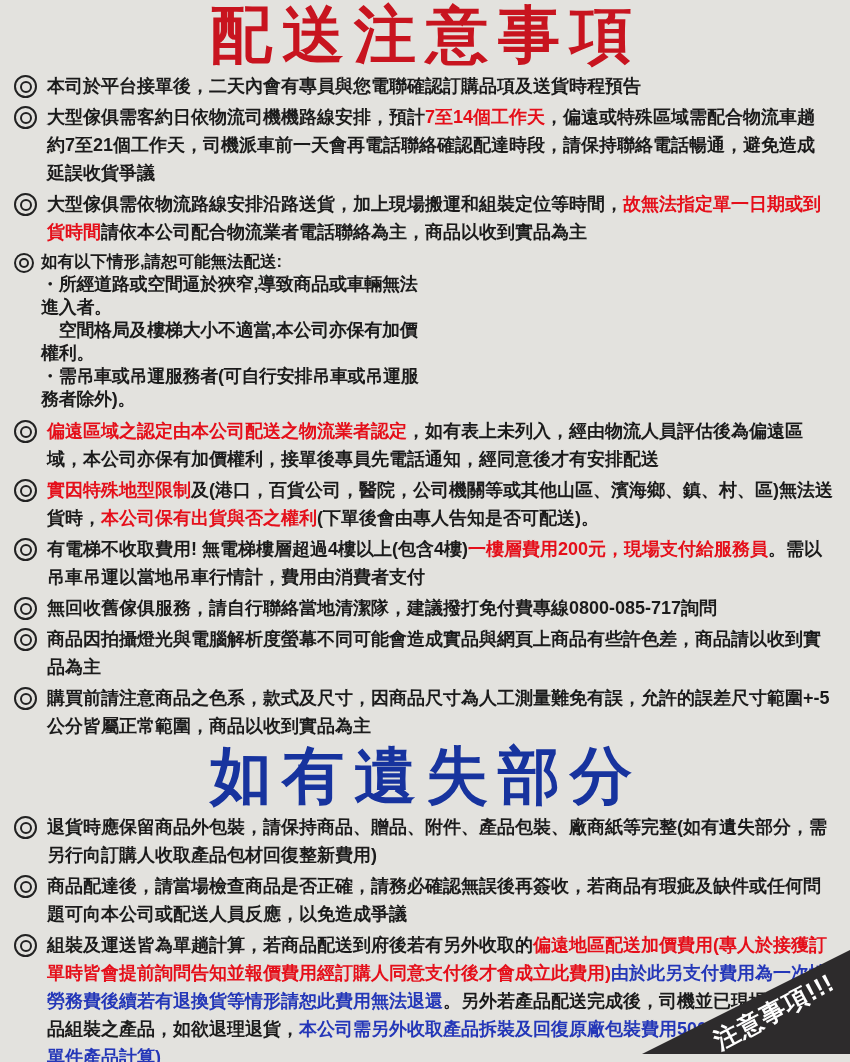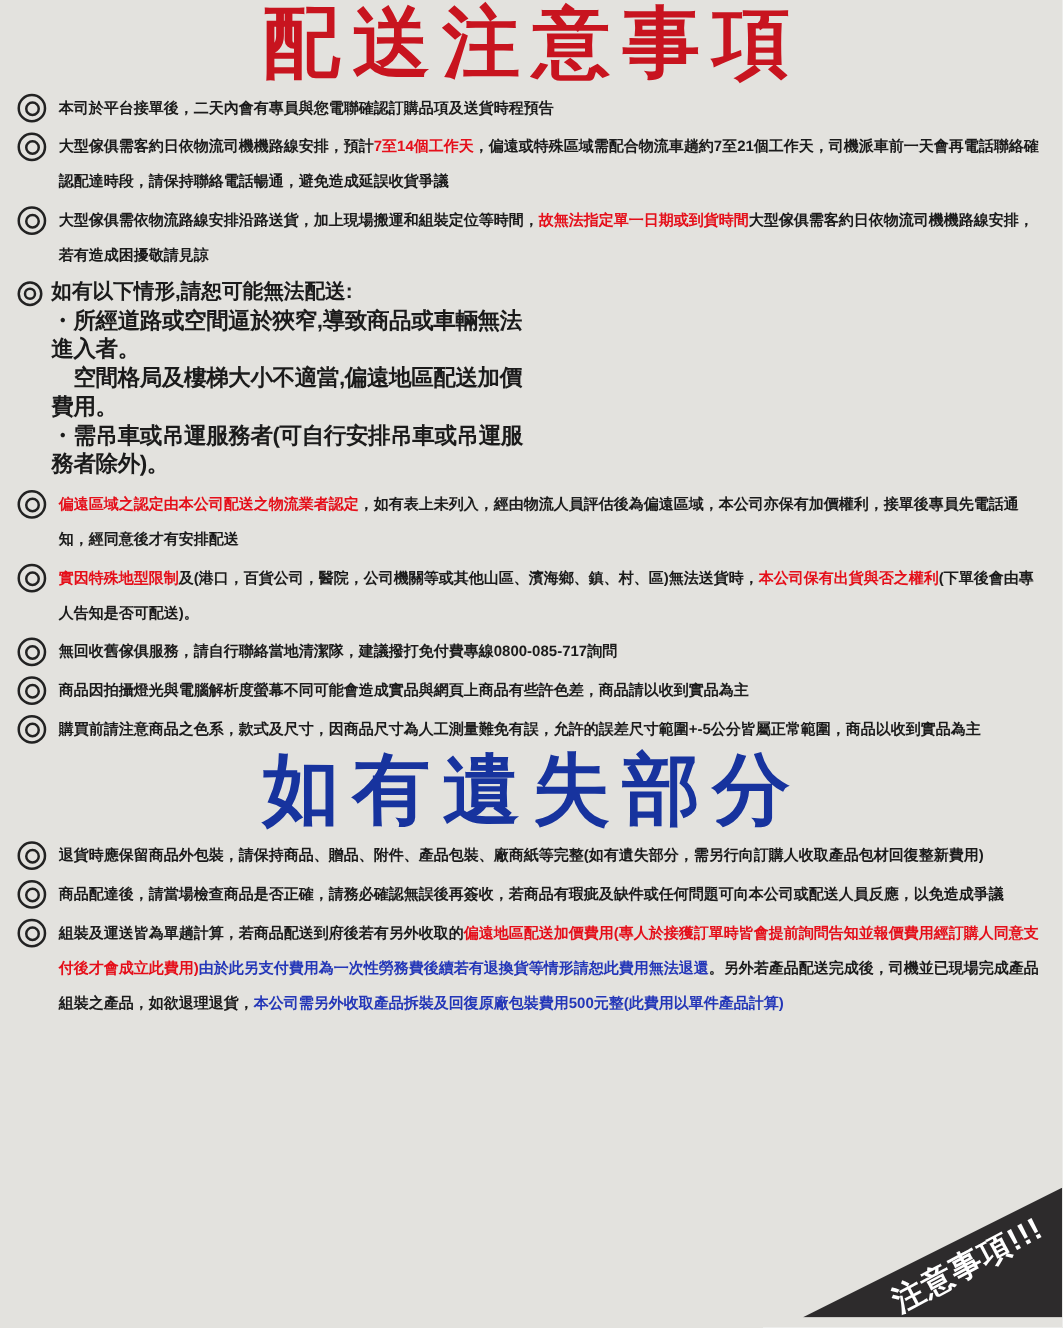--- a/index.html
+++ b/index.html
@@ -24,21 +24,21 @@
   }
   .big-title.red{color:var(--title-red,#c8141f);}
   .big-title.blue{color:var(--title-blue,#17339e);}
   .item{
     display:flex;
     gap:10px;
     margin-bottom:3px;
     align-items:flex-start;
   }
   .item-text{
-    font-size:12px;
+    font-size:18px;
     line-height:28px;
     max-width:786px;
   }
   .seg.k{color:var(--black,#1b1b1b);}
   .seg.r{color:var(--red,#e50f1a);}
   .seg.b{color:var(--blue,#2437b8);}
   .bullet{
     flex:0 0 auto;
     width:23px;height:23px;
     border:2.5px solid #222;
@@ -101,40 +101,44 @@
       <div class="item">
         <span class="bullet"></span>
         <div class="item-text"><span class="seg k">本司於平台接單後，二天內會有專員與您電聯確認訂購品項及送貨時程預告</span></div>
       </div>
       <div class="item">
         <span class="bullet"></span>
         <div class="item-text"><span class="seg k">大型傢俱需客約日依物流司機機路線安排，預計</span><span class="seg r">7至14個工作天</span><span class="seg k">，偏遠或特殊區域需配合物流車趟約7至21個工作天，司機派車前一天會再電話聯絡確認配達時段，請保持聯絡電話暢通，避免造成延誤收貨爭議</span></div>
       </div>
       <div class="item">
         <span class="bullet"></span>
-        <div class="item-text"><span class="seg k">大型傢俱需依物流路線安排沿路送貨，加上現場搬運和組裝定位等時間，</span><span class="seg r">故無法指定單一日期或到貨時間</span><span class="seg k">大型傢俱需客約日依物流司機機路線安排，若有造成困擾敬請見諒</span></div>
+        <div class="item-text"><span class="seg k">大型傢俱需依物流路線安排沿路送貨，加上現場搬運和組裝定位等時間，</span><span class="seg r">故無法指定單一日期或到貨時間</span><span class="seg k">請依本公司配合物流業者電話聯絡為主，商品以收到實品為主</span></div>
       </div>
       <div class="cols">
         <div class="col right">
           <div class="col-head">
             <span class="bullet small"></span>
             <span class="seg k">如有以下情形,請恕可能無法配送:</span>
           </div>
           <div class="col-line">・所經道路或空間逼於狹窄,導致商品或車輛無法進入者。</div>
-          <div class="col-line">　空間格局及樓梯大小不適當,偏遠地區配送加價費用。</div>
+          <div class="col-line">　空間格局及樓梯大小不適當,本公司亦保有加價權利。</div>
           <div class="col-line">・需吊車或吊運服務者(可自行安排吊車或吊運服務者除外)。</div>
         </div>
       </div>
       <div class="item">
         <span class="bullet"></span>
         <div class="item-text"><span class="seg r">偏遠區域之認定由本公司配送之物流業者認定</span><span class="seg k">，如有表上未列入，經由物流人員評估後為偏遠區域，本公司亦保有加價權利，接單後專員先電話通知，經同意後才有安排配送</span></div>
       </div>
       <div class="item">
         <span class="bullet"></span>
         <div class="item-text"><span class="seg r">實因特殊地型限制</span><span class="seg k">及(港口，百貨公司，醫院，公司機關等或其他山區、濱海鄉、鎮、村、區)無法送貨時，</span><span class="seg r">本公司保有出貨與否之權利</span><span class="seg k">(下單後會由專人告知是否可配送)。</span></div>
+      </div>
+      <div class="item">
+        <span class="bullet"></span>
+        <div class="item-text"><span class="seg k">有電梯不收取費用! 無電梯樓層超過4樓以上(包含4樓)</span><span class="seg r">一樓層費用200元，現場支付給服務員</span><span class="seg k">。需以吊車吊運以當地吊車行情計，費用由消費者支付</span></div>
       </div>
       <div class="item">
         <span class="bullet"></span>
         <div class="item-text"><span class="seg k">無回收舊傢俱服務，請自行聯絡當地清潔隊，建議撥打免付費專線0800-085-717詢問</span></div>
       </div>
       <div class="item">
         <span class="bullet"></span>
         <div class="item-text"><span class="seg k">商品因拍攝燈光與電腦解析度螢幕不同可能會造成實品與網頁上商品有些許色差，商品請以收到實品為主</span></div>
       </div>
       <div class="item">

